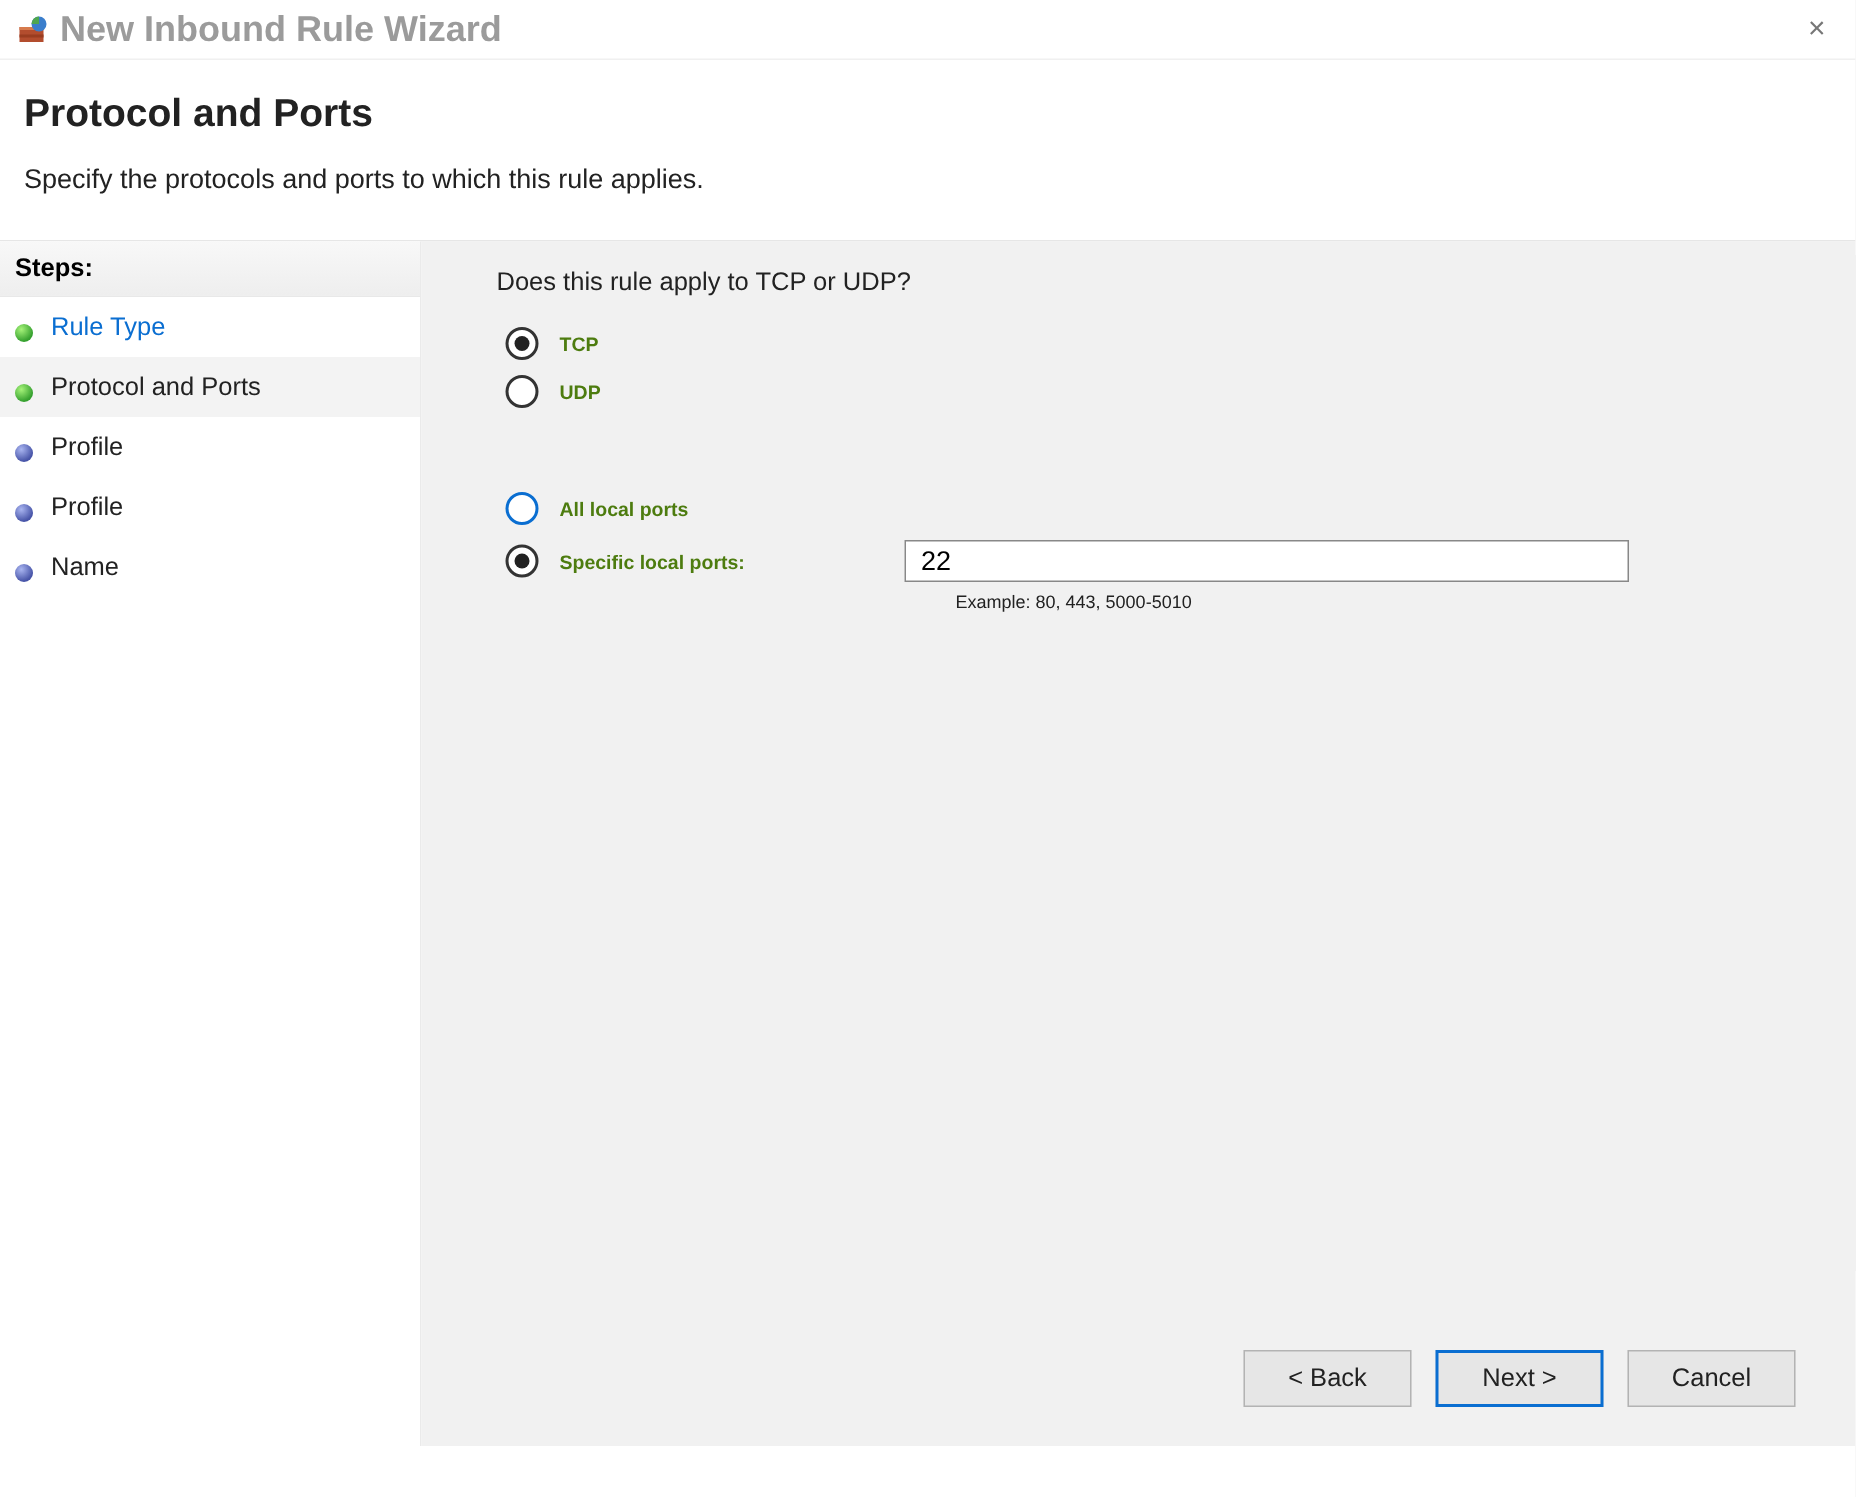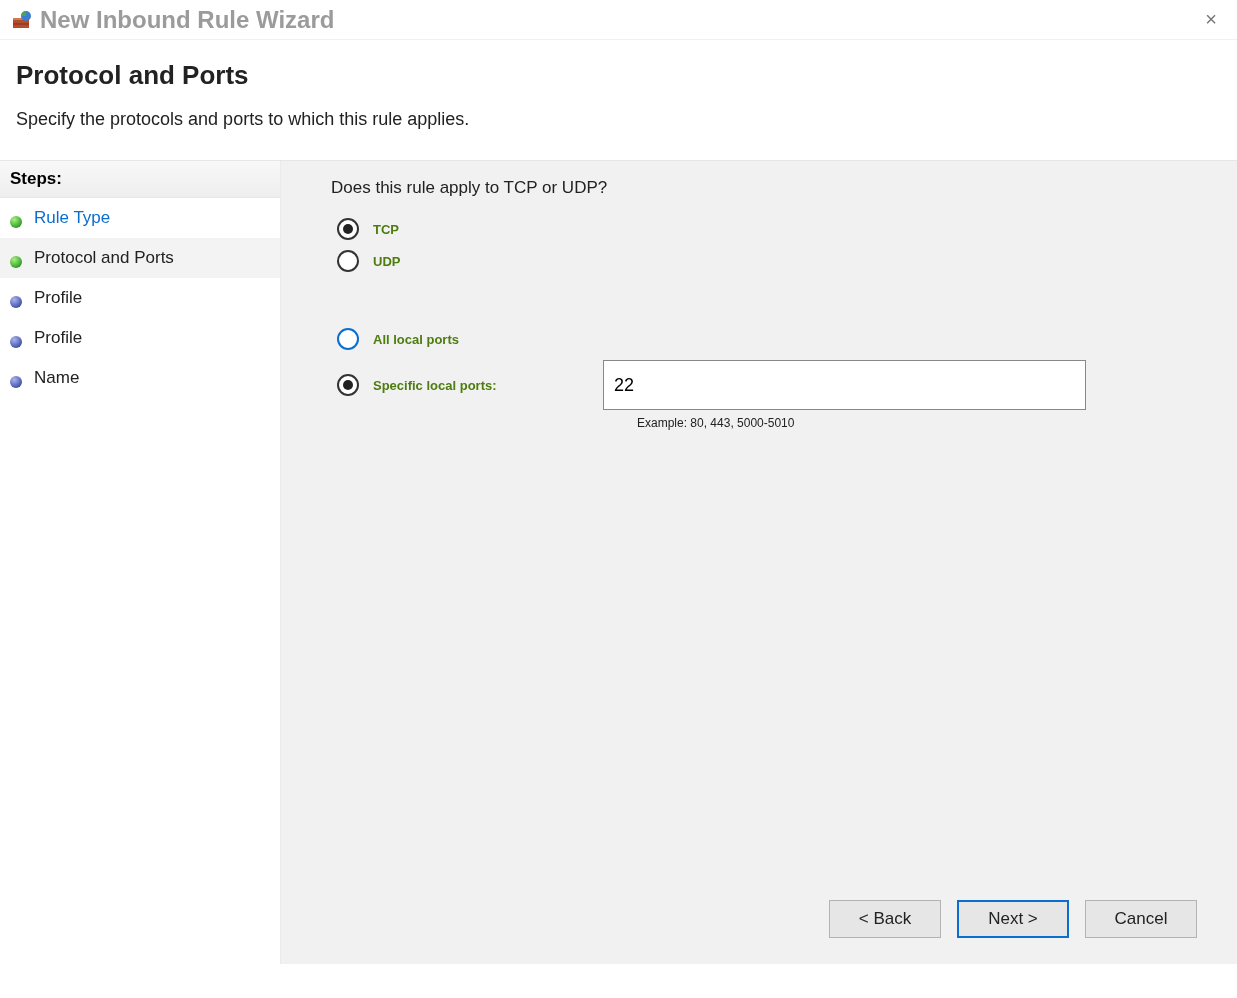--- a/index.html
+++ b/index.html
@@ -160,21 +160,21 @@
       margin-bottom: 6px;
     }
     .ports-label-col {
       width: 252px;
       display: flex;
       align-items: center;
       gap: 14px;
     }
     .port-input {
       flex: 0 0 483px;
-      height: 50px;
+      height: 28px;
       border: 1px solid #888;
       background: #fff;
       font-size: 18px;
       padding: 4px 10px;
       font-family: inherit;
     }
     .example-row {
       padding-left: 306px;
       font-size: 12px;
       color: #222;

